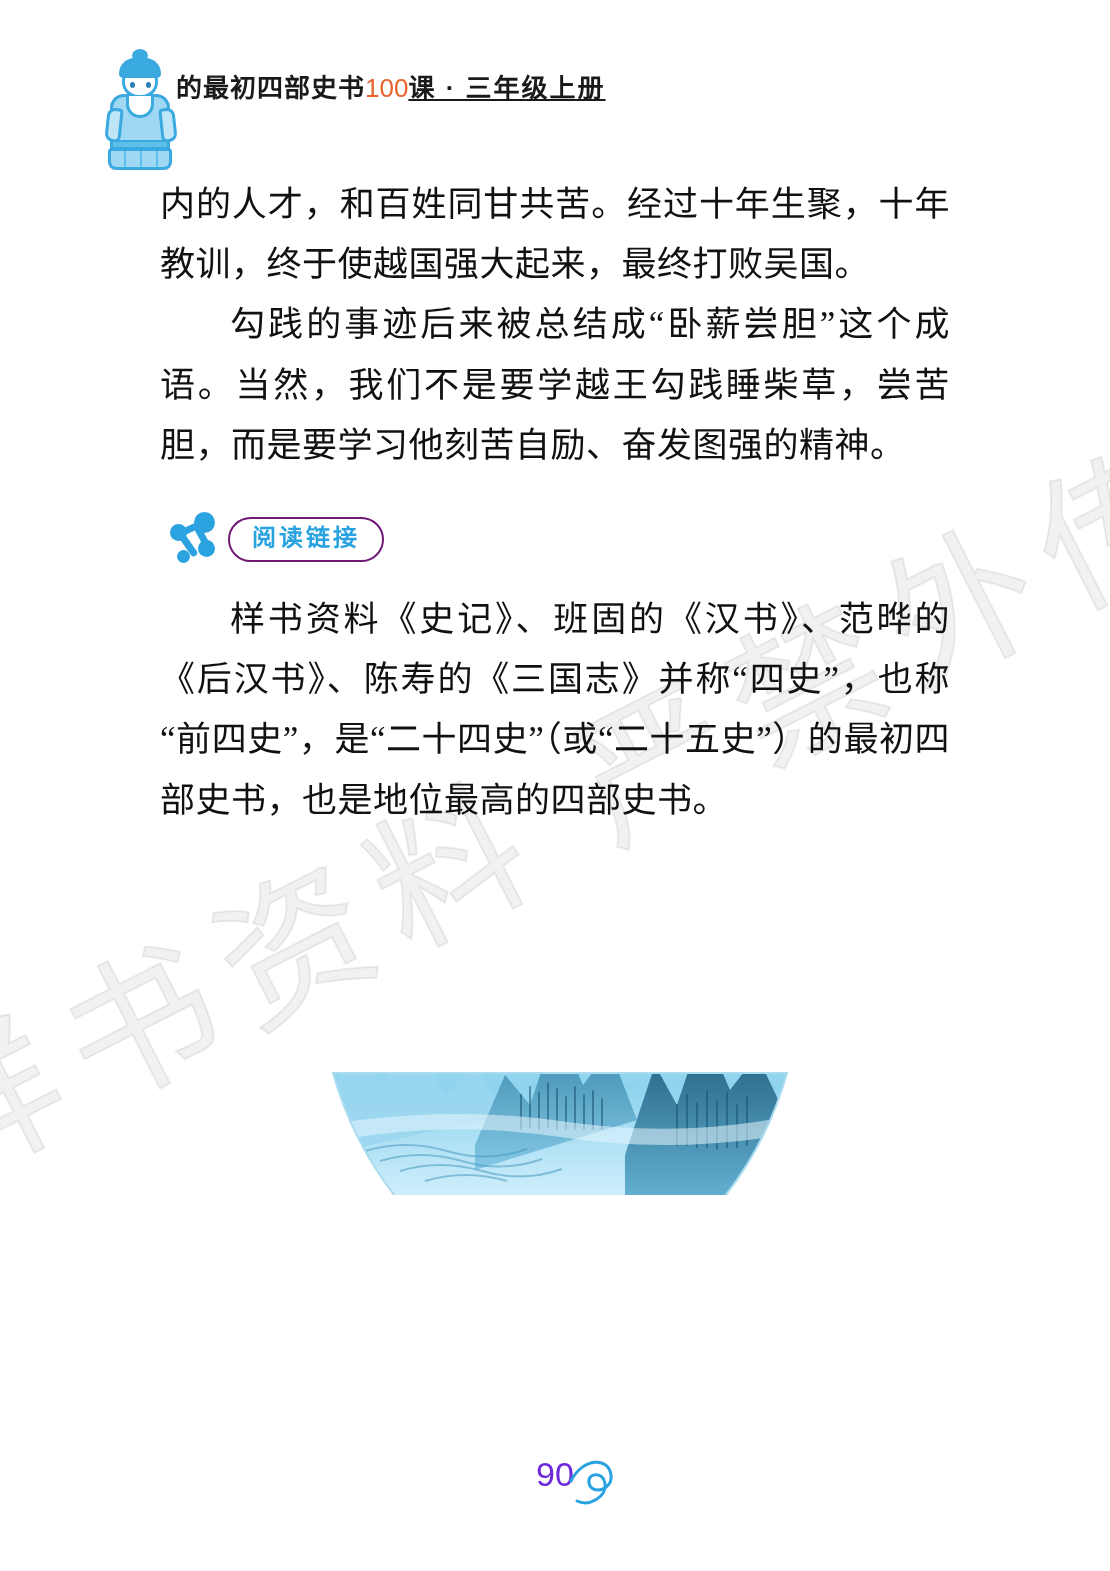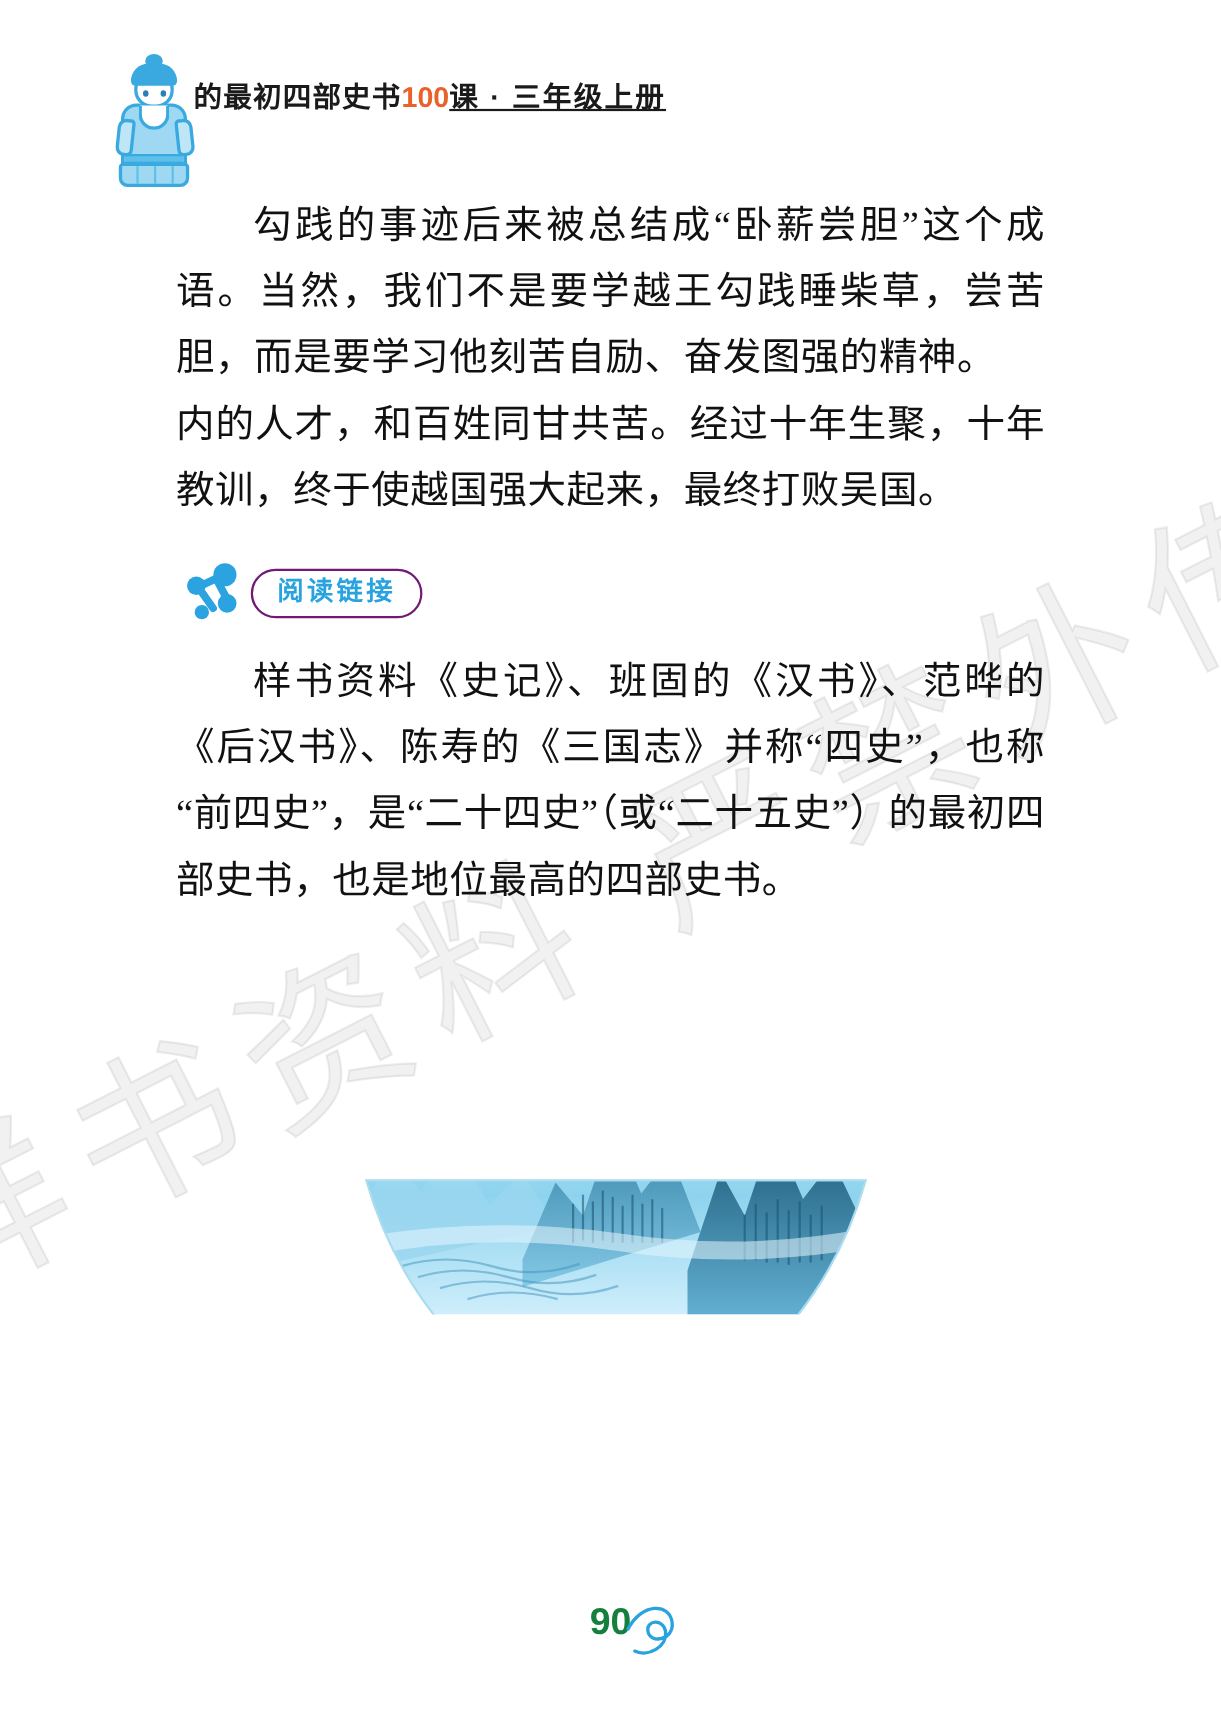--- a/index.html
+++ b/index.html
@@ -31,21 +31,21 @@
     color: #1a1a1a;
     letter-spacing: 1px;
     white-space: nowrap;
     font-family: "Liberation Sans", "DejaVu Sans", sans-serif;
     font-weight: 600;
     margin-left: 72px;
     line-height: 1;
   }
   #header-title .num {
     color: #e8622a;
-    font-weight: 700;
+    font-weight: 400;
     letter-spacing: 0px;
   }
   #header-title .sep {
     letter-spacing: 2px;
     text-decoration: underline;
   }
 
   
   #mascot {
     position: absolute;
@@ -264,22 +264,22 @@
     position: absolute;
     left: 0;
     right: 0;
     top: 1455px;
     text-align: center;
     z-index: 3;
   }
   #page-number {
     display: inline-block;
     font-size: 34px;
-    font-weight: 700;
-    color: #15803d;
+    font-weight: 400;
+    color: #6d28d9;
     font-family: "Liberation Sans", "DejaVu Sans", sans-serif;
     position: relative;
   }
   #page-swirl {
     position: absolute;
     left: 50%;
     margin-left: 10px;
     top: -4px;
     width: 64px;
     height: 60px;
@@ -307,22 +307,22 @@
   <div id="header-title">
     <span>的最初四部史书</span><span class="num">100</span><span class="sep">课 · 三年级上册</span>
   </div>
 </div>
 
 <div id="watermark">
   <span>样书资料 严禁外传</span>
 </div>
 
 <div id="content">
+  <p class="para">内的人才，和百姓同甘共苦。经过十年生聚，十年教训，终于使越国强大起来，最终打败吴国。</p>
   <p class="para indent">勾践的事迹后来被总结成“卧薪尝胆”这个成语。当然，我们不是要学越王勾践睡柴草，尝苦胆，而是要学习他刻苦自励、奋发图强的精神。</p>
-  <p class="para">内的人才，和百姓同甘共苦。经过十年生聚，十年教训，终于使越国强大起来，最终打败吴国。</p>
 </div>
 
 <div id="reading-link">
   <div id="molecule-icon">
     <div class="bar b1"></div>
     <div class="bar b2"></div>
     <div class="bar b3"></div>
     <div class="dot d1"></div>
     <div class="dot d2"></div>
     <div class="dot d3"></div>

